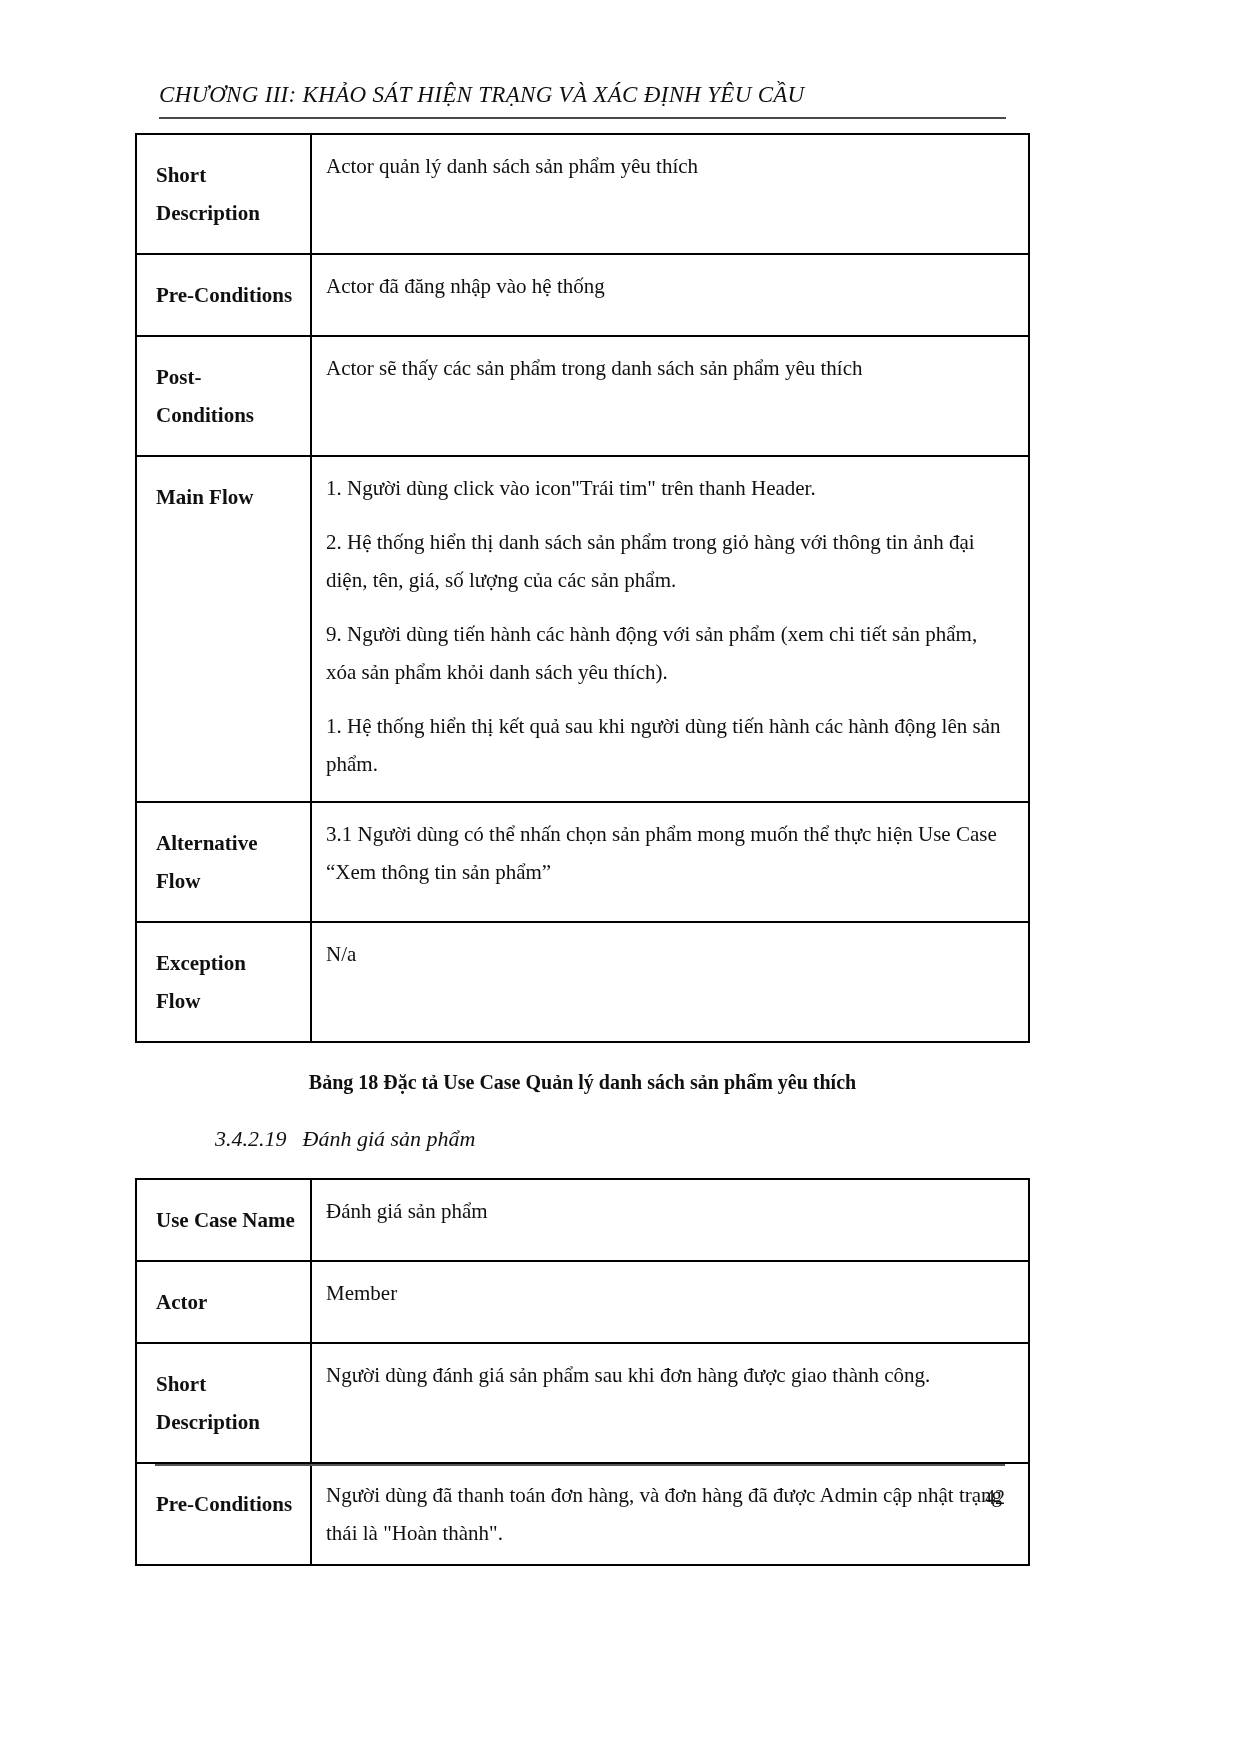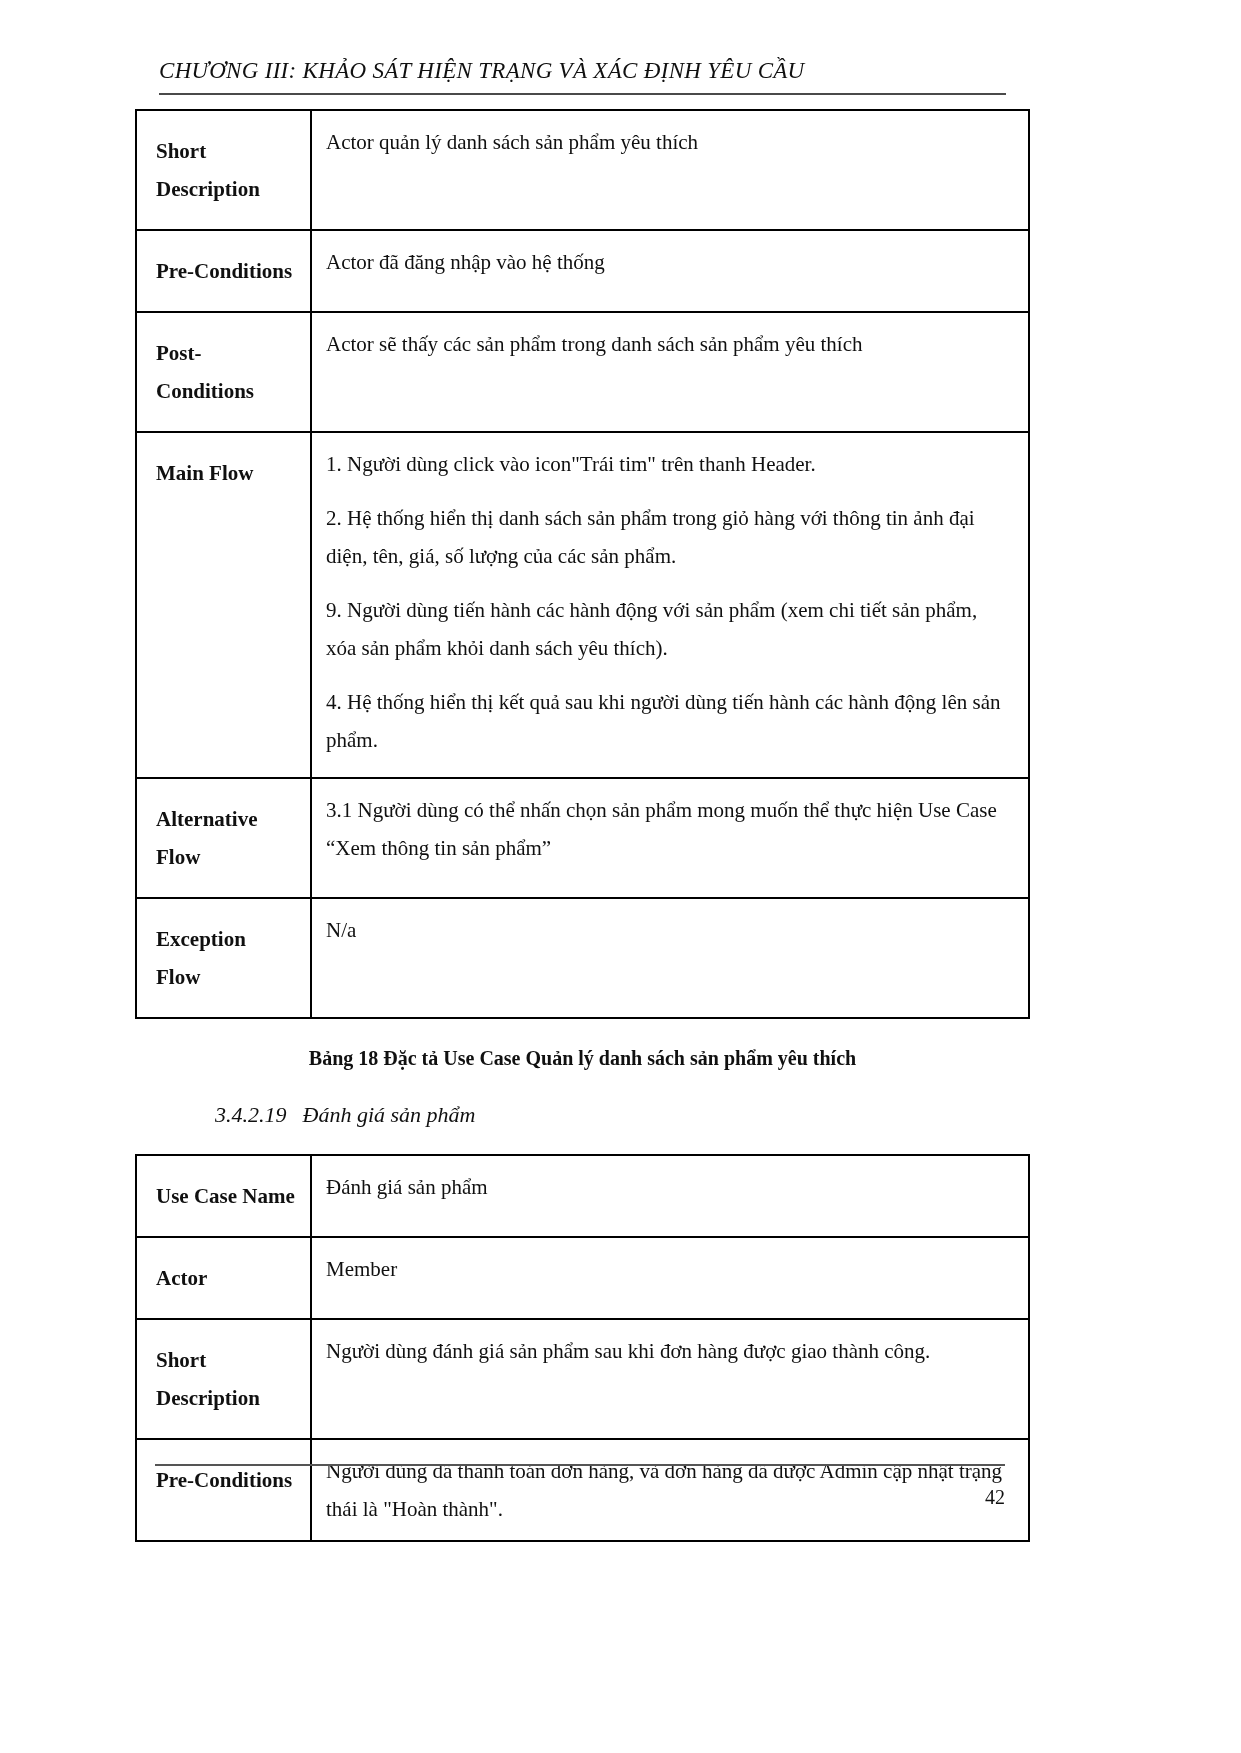--- a/index.html
+++ b/index.html
@@ -7,21 +7,21 @@
   .page {
     width: 1241px;
     height: 1753px;
     margin: 0 auto;
     background: #ffffff;
     position: relative;
     font-family: "Liberation Serif", serif;
     color: #101010;
     overflow: hidden;
   }
-  .content { padding: 58px 211px 0 135px; }
+  .content { padding: 82px 211px 0 135px; }
 
   .doc-header {
     margin: 0 24px 0 24px;
     font-style: italic;
     font-size: 23px;
     letter-spacing: 0.3px;
     padding-bottom: 9px;
     border-bottom: 2px solid #4a4a4a;
     white-space: nowrap;
   }
@@ -116,21 +116,21 @@
             </td>
       </tr>
       <tr style="height:346px">
         <td class="label">
               <p>Main Flow</p>
             </td>
         <td class="body">
           <p>1. Người dùng click vào icon"Trái tim" trên thanh Header.</p>
           <p>2. Hệ thống hiển thị danh sách sản phẩm trong giỏ hàng với thông tin ảnh đại diện, tên, giá, số lượng của các sản phẩm.</p>
           <p>9. Người dùng tiến hành các hành động với sản phẩm (xem chi tiết sản phẩm, xóa sản phẩm khỏi danh sách yêu thích).</p>
-          <p>4. Hệ thống hiển thị kết quả sau khi người dùng tiến hành các hành động lên sản phẩm.</p>
+          <p>1. Hệ thống hiển thị kết quả sau khi người dùng tiến hành các hành động lên sản phẩm.</p>
         </td>
       </tr>
       <tr style="height:118px">
         <td class="label">
               <p>Alternative Flow</p>
             </td>
         <td class="body">
               <p>3.1 Người dùng có thể nhấn chọn sản phẩm mong muốn thể thực hiện Use Case “Xem thông tin sản phẩm”</p>
             </td>
       </tr>

